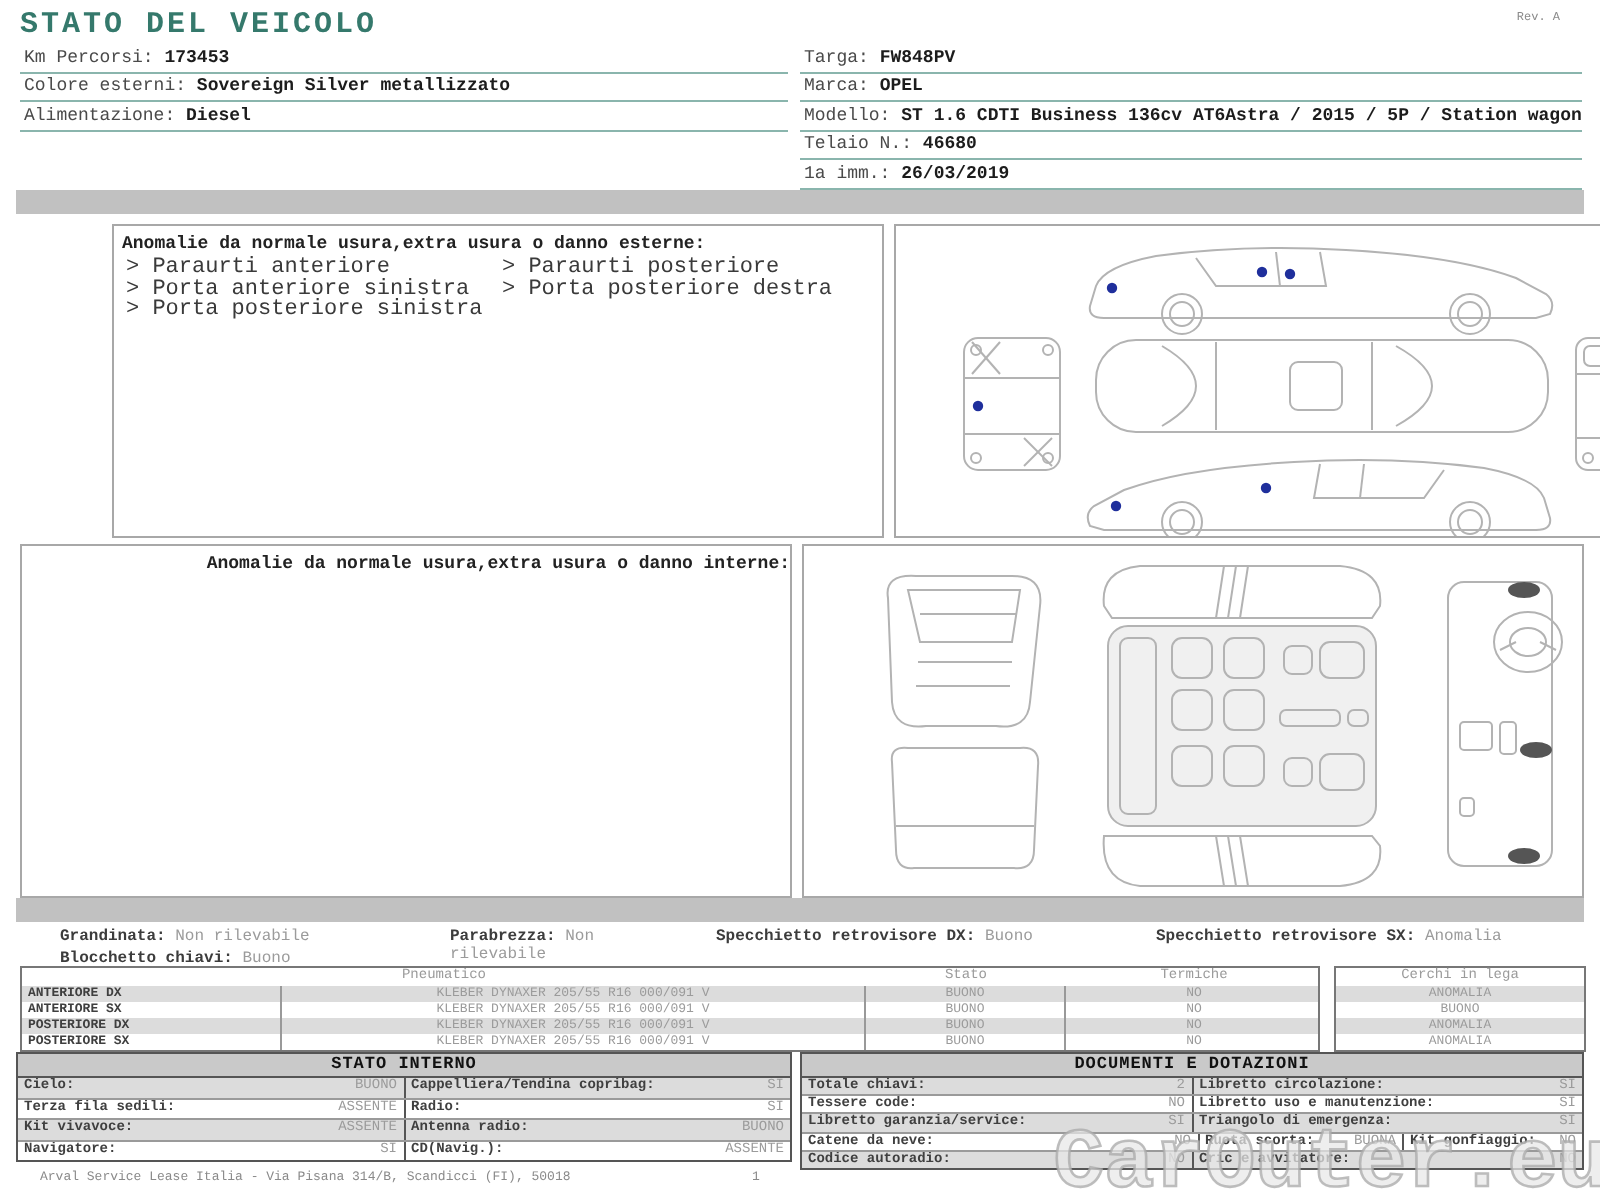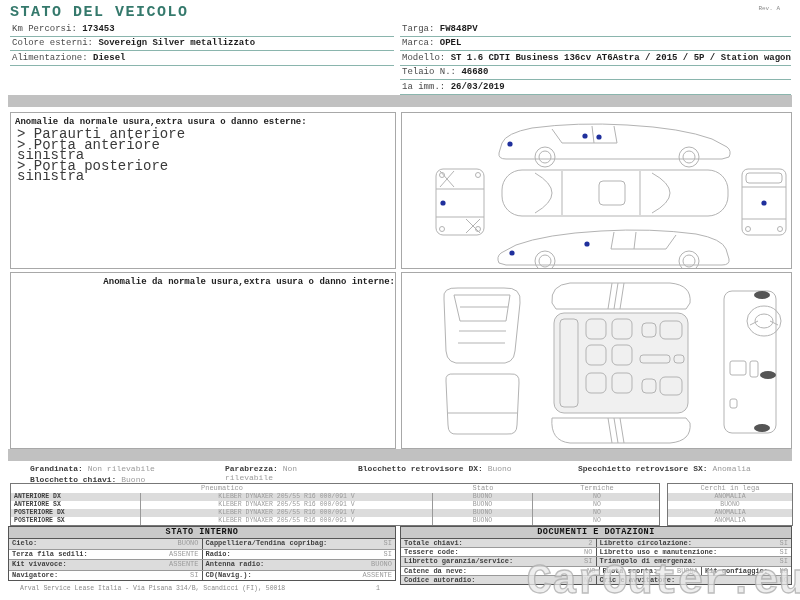--- a/index.html
+++ b/index.html
@@ -20,24 +20,24 @@
   .info-row { border-bottom:1px solid #8ab5ad; padding:1.5px 0 1.5px 2px; line-height:10.5px; }
   .info-row .lbl { color:#4a4a4a; }
   .info-row .val { font-weight:bold; color:#1c1c1c; }
 
   .divider-bar { position:absolute; left:8px; width:784px; height:12px; background:#c1c1c1; }
   .bar1 { top:95px; } .bar2 { top:449px; }
 
   .panel { position:absolute; border:1px solid #a8a8a8; background:#fff; box-sizing:border-box; }
   .panel.pl { left:10px;  width:386px; }
   .panel.pr { left:401px; width:391px; }
-  .row1 { top:112px; height:157px; }
+  .row1 { top:112px; height:157px;margin-left:46px; }
   .row2 { top:272px; height:177px;text-align:right; }
   .panel-title { font-size:9px; font-weight:bold; color:#222; padding:4px 0 2px 4px; }
-  .anom-cols { display:flex; padding-left:6px; font-size:14px; color:#3a3a3a; }
+  .anom-cols { display:flex; padding-left:6px; font-size:11px; color:#3a3a3a; }
   .anom-col1 { width:188px; }
   .anom-item { line-height:10.5px; }
 
   .diagram { display:block; }
 
   .summary-item { position:absolute; font-size:8px; line-height:9px; }
   .summary-item .lbl { font-weight:bold; color:#3c3c3c; }
   .summary-item .val { color:#9b9b9b; }
   .s-grandinata { left:30px;  top:464px; }
   .s-parabrezza { left:225px; top:464px; width:90px; }
@@ -141,20 +141,24 @@
   <div class="divider-bar bar1"></div>
 
   <div class="panel pl row1">
     <div class="panel-title">Anomalie da normale usura,extra usura o danno esterne:</div>
     <div class="anom-cols">
       <div class="anom-col1">
         <div class="anom-item">&gt; Paraurti anteriore</div>
         <div class="anom-item">&gt; Porta anteriore sinistra</div>
         <div class="anom-item">&gt; Porta posteriore sinistra</div>
       </div>
+      <div class="anom-col2">
+        <div class="anom-item">&gt; Paraurti posteriore</div>
+        <div class="anom-item">&gt; Porta posteriore destra</div>
+      </div>
     </div>
   </div>
 
   <div class="panel pr row1">
     <svg class="diagram" width="389" height="155" viewBox="0 0 389 155">
       <g fill="none" stroke="#b3b3b3" stroke-width="1">
 
         <g>
           <rect x="34" y="56" width="48" height="66" rx="7"></rect>
           <line x1="34" y1="76" x2="82" y2="76"></line>
@@ -288,21 +292,21 @@
 
   <div class="summary-item s-grandinata">
     <span class="lbl">Grandinata:</span>
     <span class="val">Non rilevabile</span>
   </div>
   <div class="summary-item s-parabrezza">
     <span class="lbl">Parabrezza:</span>
     <span class="val">Non rilevabile</span>
   </div>
   <div class="summary-item s-specdx">
-    <span class="lbl">Blocchetto retrovisore DX:</span>
+    <span class="lbl">Specchietto retrovisore DX:</span>
     <span class="val">Buono</span>
   </div>
   <div class="summary-item s-specsx">
     <span class="lbl">Specchietto retrovisore SX:</span>
     <span class="val">Anomalia</span>
   </div>
   <div class="summary-item s-blocchetto">
     <span class="lbl">Blocchetto chiavi:</span>
     <span class="val">Buono</span>
   </div>

